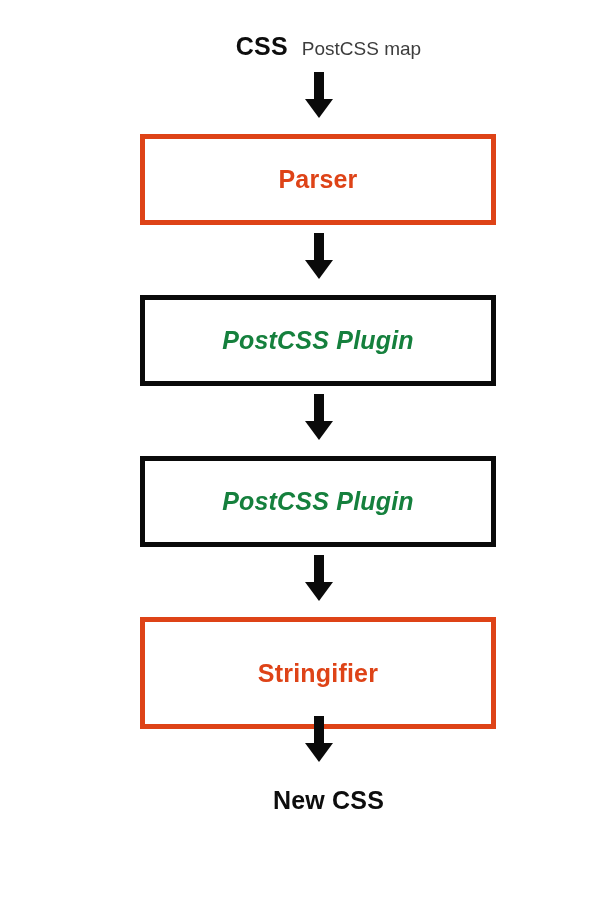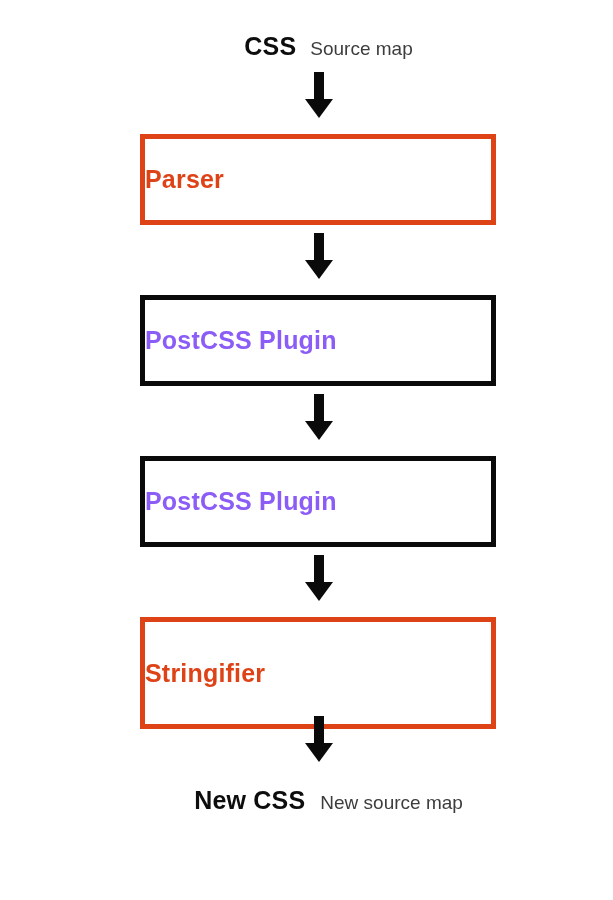--- a/index.html
+++ b/index.html
@@ -70,41 +70,42 @@
 
   
   .process-box {
     position: absolute;
     left: 118px;
     width: 356px;
     box-sizing: border-box;
     background: #ffffff;
     display: flex;
     align-items: center;
-    justify-content: flex-start;
+    justify-content: center;
   }
   .process-box .box-label {
     font-size: 25px;
     font-weight: bold;
     letter-spacing: 0.2px;
     line-height: 1;
   }
 
   .box-accent {
     border: 5px solid #DE4317;
   }
   .box-accent .box-label {
     color: #DE4317;
   }
 
   .box-neutral {
     border: 5px solid #0a0a0a;
   }
   .box-neutral .box-label {
-    color: #8b5cf6;
+    color: #15803d;
+    font-style: italic;
   }
 
   #box-parser       { top: 134px; height: 91px; }
   #box-plugin-1     { top: 295px; height: 91px; }
   #box-plugin-2     { top: 456px; height: 91px; }
   #box-stringifier  { top: 617px; height: 112px; }
 
   
   .flow-arrow {
     position: absolute;
@@ -124,21 +125,21 @@
   #arrow-plugin2-to-stringifier { top: 555px; }
   #arrow-stringifier-to-newcss  { top: 716px; }
 </style>
 </head>
 <body>
 
 <div id="diagram-canvas">
 
   <div class="endpoint-row" id="row-css">
     <span class="endpoint-primary">CSS</span>
-    <span class="endpoint-secondary">Source map</span>
+    <span class="endpoint-secondary">PostCSS map</span>
   </div>
 
   <div class="flow-arrow" id="arrow-css-to-parser">
     <svg viewBox="0 0 40 46" xmlns="http://www.w3.org/2000/svg" aria-hidden="true">
       <rect x="15" y="0" width="10" height="30" fill="#0a0a0a"></rect>
       <polygon points="20,46 6,27 34,27" fill="#0a0a0a"></polygon>
     </svg>
   </div>
 
   <div class="process-box box-accent" id="box-parser">
@@ -180,16 +181,15 @@
 
   <div class="flow-arrow" id="arrow-stringifier-to-newcss">
     <svg viewBox="0 0 40 46" xmlns="http://www.w3.org/2000/svg" aria-hidden="true">
       <rect x="15" y="0" width="10" height="30" fill="#0a0a0a"></rect>
       <polygon points="20,46 6,27 34,27" fill="#0a0a0a"></polygon>
     </svg>
   </div>
 
   <div class="endpoint-row" id="row-new-css">
     <span class="endpoint-primary">New CSS</span>
-    <span class="endpoint-secondary">New source map</span>
   </div>
 
 </div>
 
 </body></html>

